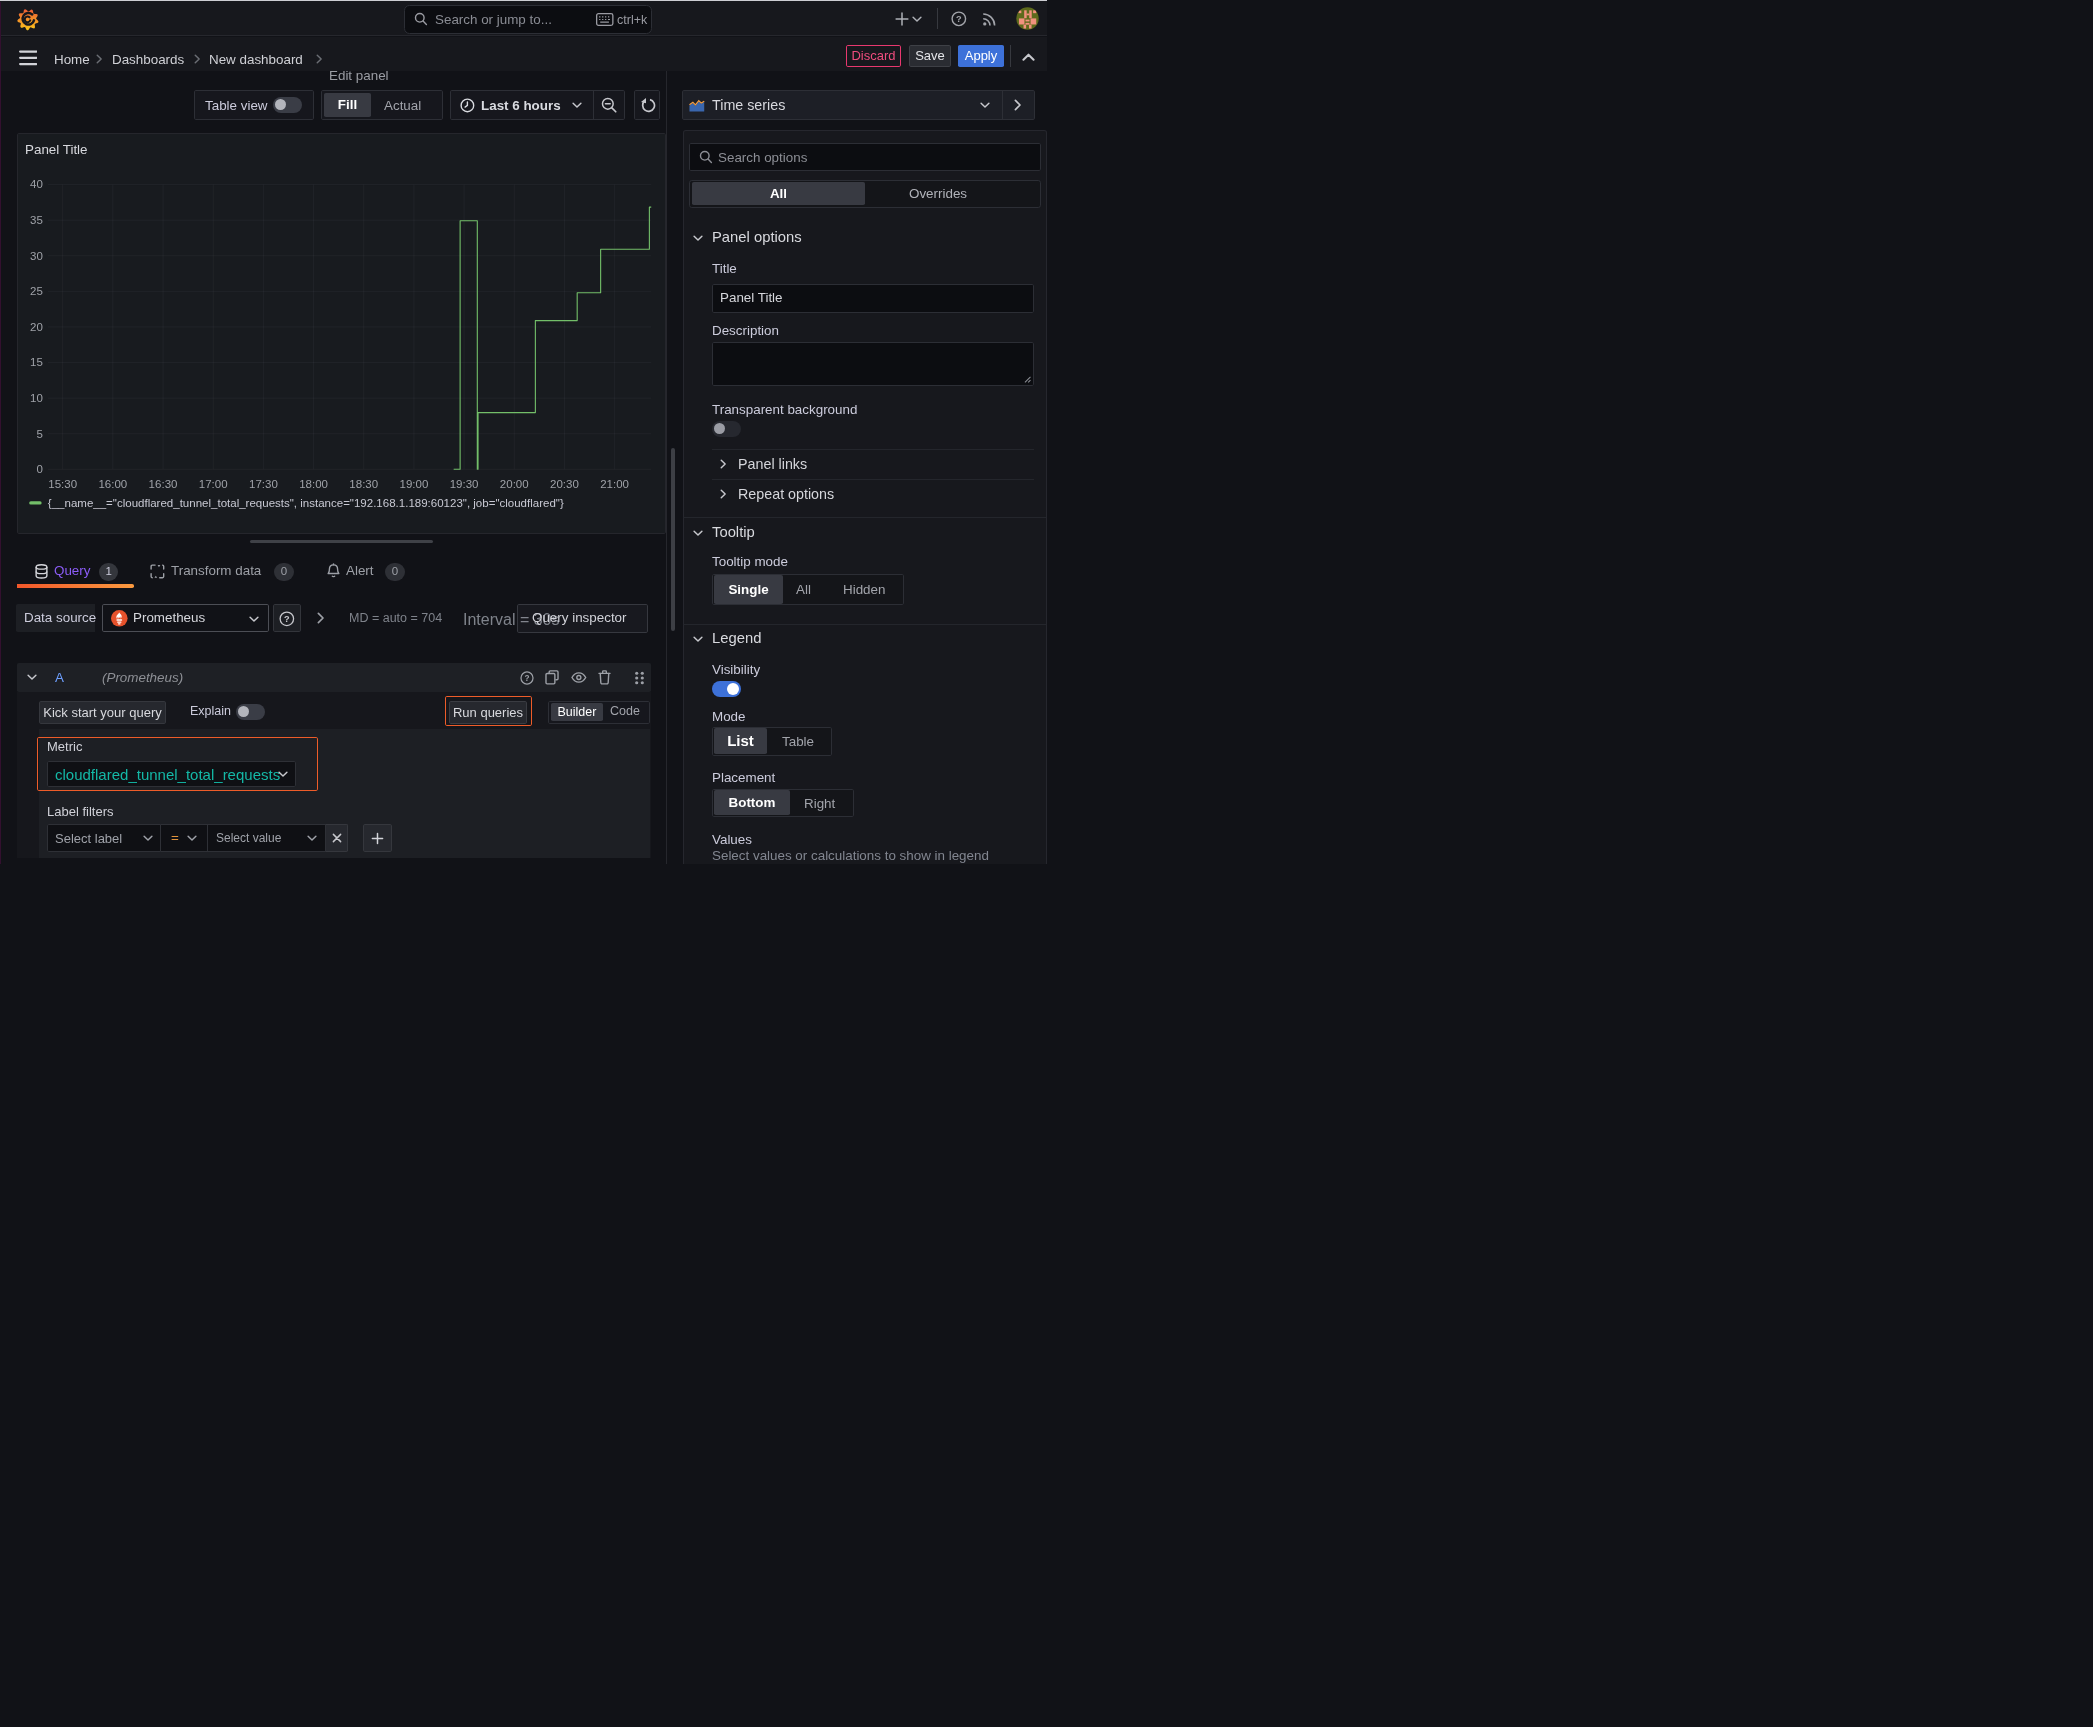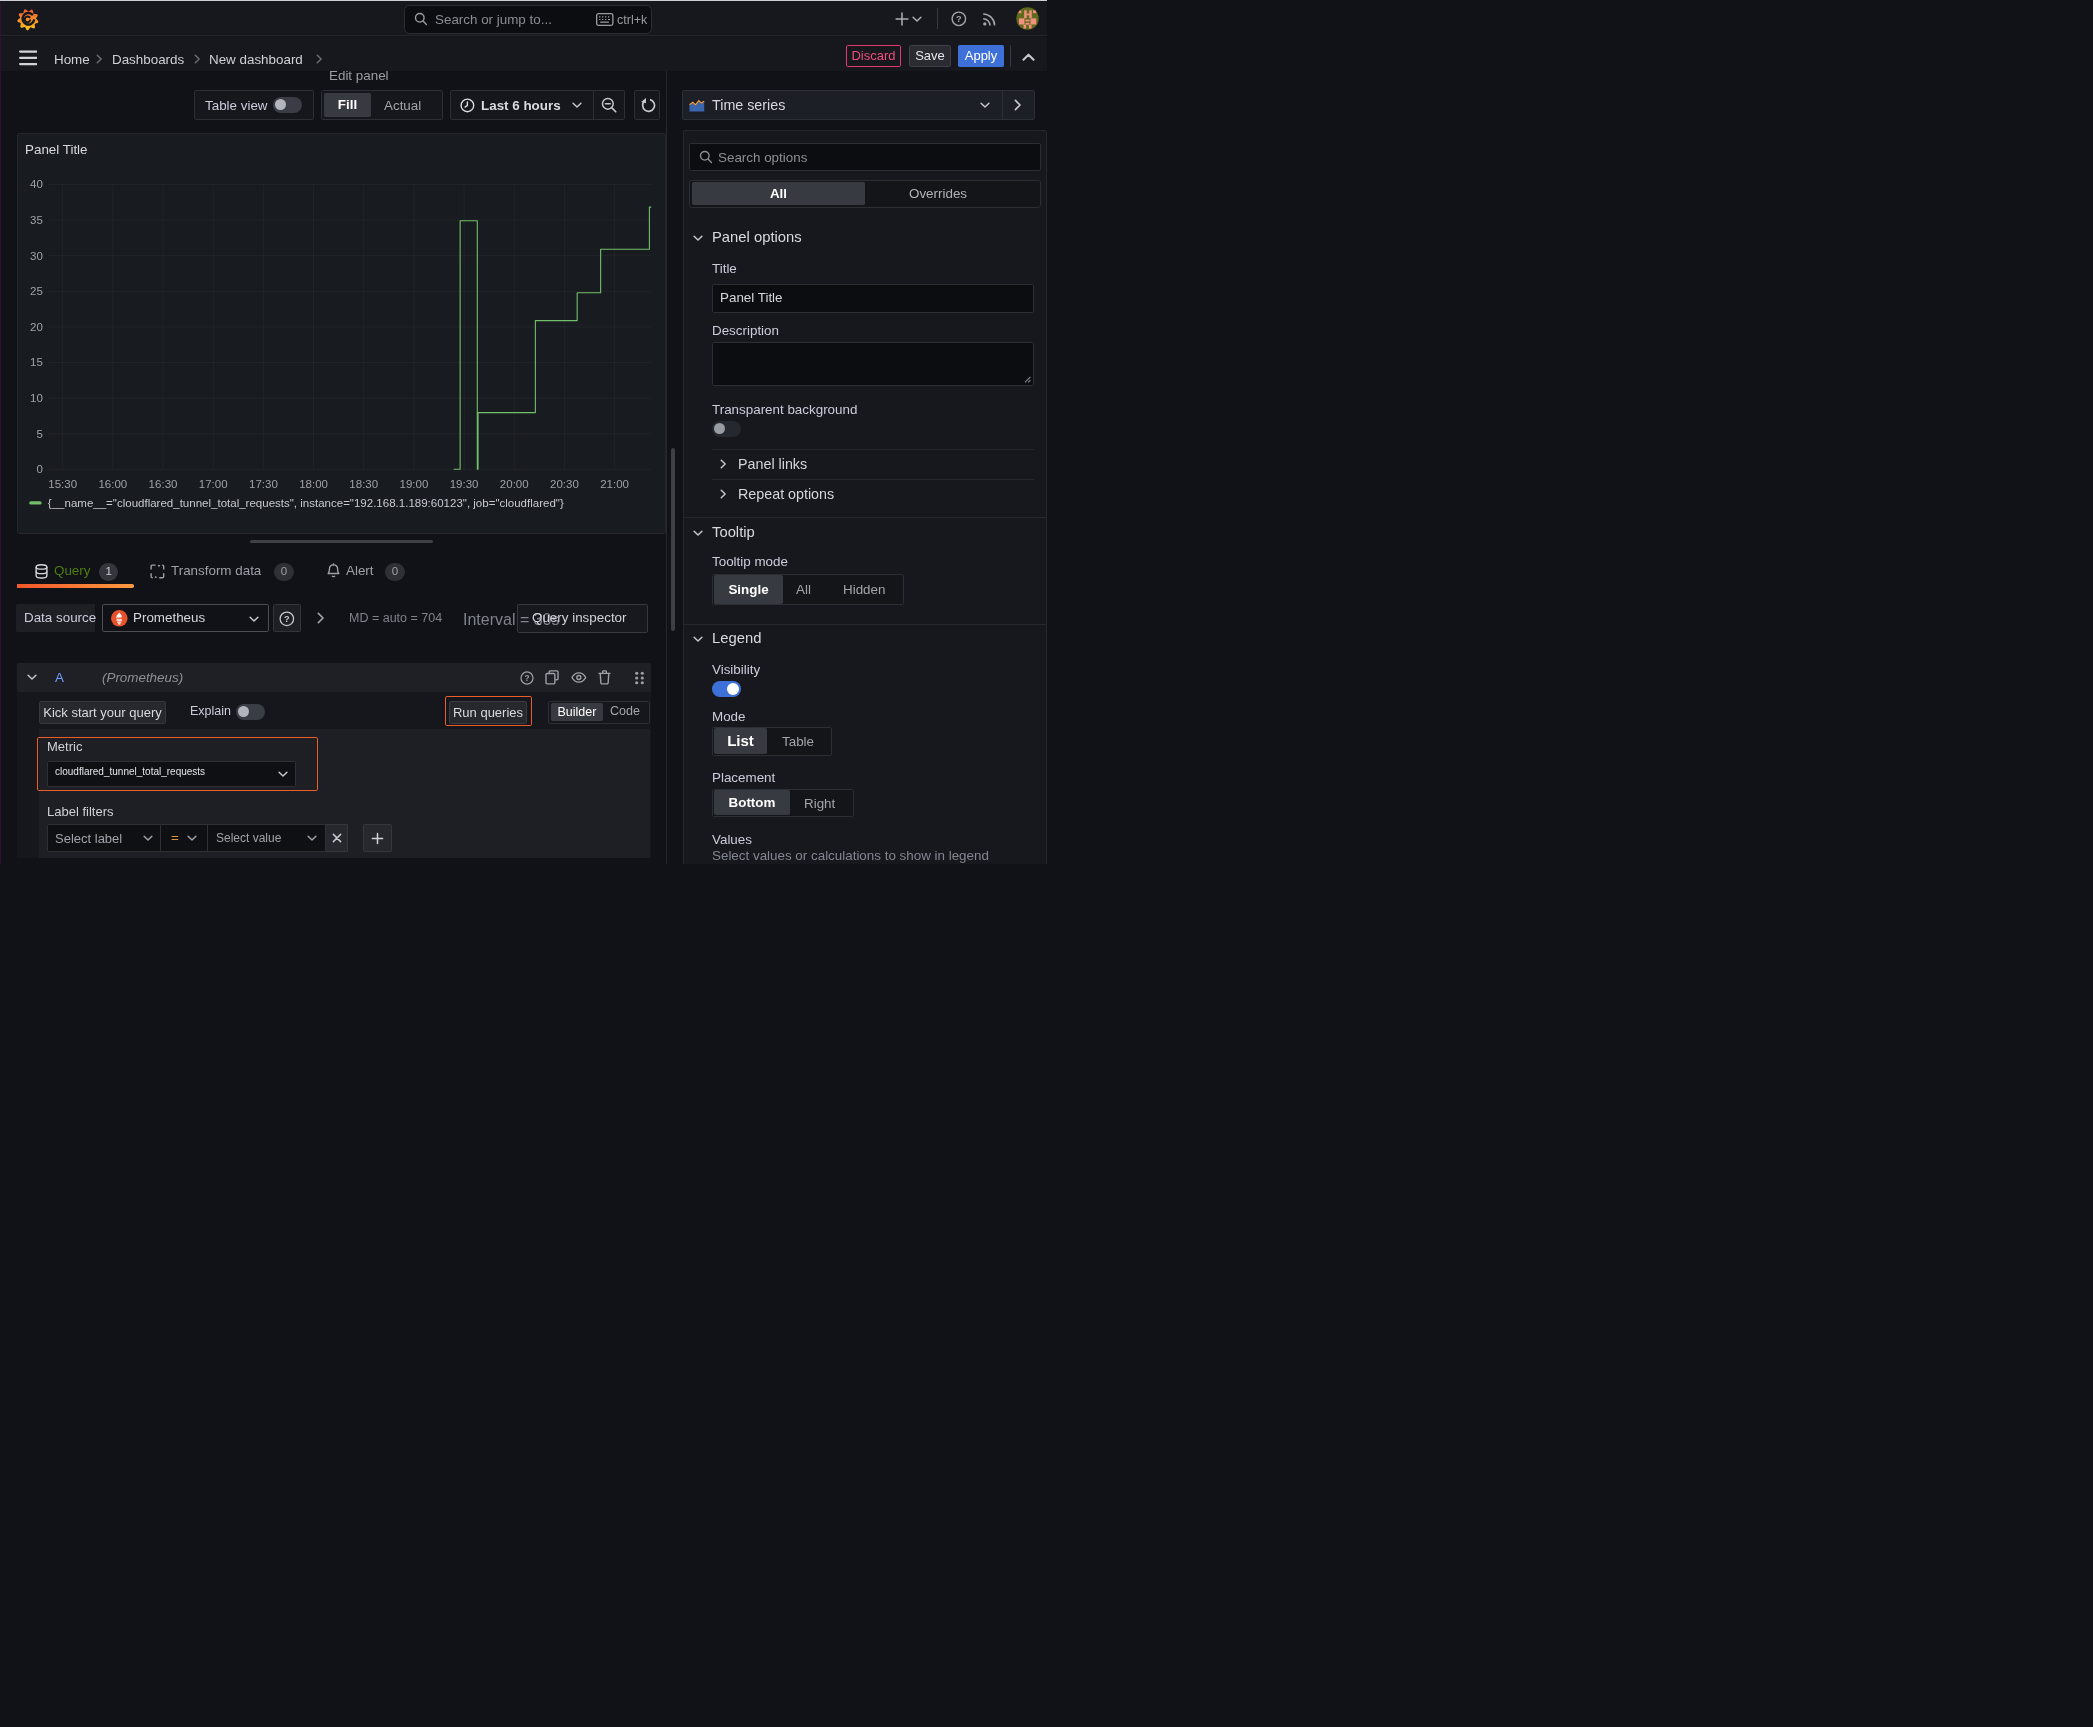--- a/index.html
+++ b/index.html
@@ -238,21 +238,21 @@
 
   <div class="abs" style="left:250px;top:540px;width:183px;height:3.2px;border-radius:1.8px;background:#3f4147;"></div>
   <div id="tabs">
     <svg class="abs" style="left:35px;top:564px;" width="13" height="14.8" viewBox="0 0 14 16">
       <g fill="none" stroke="#d6d7dc" stroke-width="1.5">
         <ellipse cx="7" cy="3.2" rx="5.8" ry="2.4"></ellipse>
         <path d="M1.2 3.2 V12.8 C1.2 14.1 3.8 15.2 7 15.2 C10.2 15.2 12.8 14.1 12.8 12.8 V3.2"></path>
         <path d="M1.2 8 C1.2 9.3 3.8 10.4 7 10.4 C10.2 10.4 12.8 9.3 12.8 8"></path>
       </g>
     </svg>
-    <div class="abs txt" style="left:54px;top:563px;font-size:13.4px;color:#4d7c0f;">Query</div>
+    <div class="abs txt" style="left:54px;top:563px;font-size:13.4px;color:#8b5cf6;">Query</div>
     <div class="abs txt" style="left:99px;top:563px;width:19.4px;height:17.5px;background:#34363c;border-radius:9.2px;font-size:11.5px;color:#ccccdc;text-align:center;line-height:17.5px;">1</div>
     <div class="abs" style="left:16.7px;top:584px;width:117px;height:4.2px;border-radius:0 1.8px 1.8px 0;background:linear-gradient(90deg,#f2572a,#fb9a3f);"></div>
     <svg class="abs" style="left:150px;top:564px;" width="14.8" height="14.8" viewBox="0 0 16 16">
       <g fill="none" stroke="#9da0a7" stroke-width="1.5" stroke-linecap="round">
         <path d="M5.5 1.2 H2.4 A1.2 1.2 0 0 0 1.2 2.4 V5.5"></path>
         <path d="M10.5 14.8 H13.6 A1.2 1.2 0 0 0 14.8 13.6 V10.5"></path>
         <path d="M14.8 5.5 V2.4 A1.2 1.2 0 0 0 13.6 1.2"></path>
         <path d="M1.2 10.5 V13.6 A1.2 1.2 0 0 0 2.4 14.8"></path>
       </g>
       <path fill="#9da0a7" d="M8.2 1.2 L11.2 1.2 L9.7 3.4 Z M7.8 14.8 L4.8 14.8 L6.3 12.6 Z"></path>
@@ -342,21 +342,21 @@
       <div style="position:absolute;left:2.3px;top:2.3px;width:11px;height:11px;border-radius:50%;background:#b3b5bc;"></div>
     </div>
     <div class="abs txt" style="left:449px;top:701px;width:78px;height:22.6px;background:#26282e;border:0.9px solid #3a3c42;border-radius:1.8px;font-size:13px;color:#d8d9de;text-align:center;line-height:21px;">Run queries</div>
     <div class="abs" style="left:445px;top:696px;width:87px;height:30px;border:1.4px solid #ee5c29;border-radius:1.8px;"></div>
     <div class="abs ctl" style="left:548px;top:701px;width:102px;height:22.6px;"></div>
     <div class="abs seg txt" style="left:551px;top:703px;width:52px;height:18px;font-size:12.5px;text-align:center;line-height:18px;">Builder</div>
     <div class="abs txt" style="left:610px;top:704px;font-size:12.5px;color:#a2a4ab;">Code</div>
 
     <div class="abs txt" style="left:47px;top:739px;font-size:13px;font-weight:500;color:#d0d1d8;">Metric</div>
     <div class="abs" style="left:47px;top:761px;width:249px;height:26px;background:#0f1014;border:0.9px solid #2e3036;border-radius:1.8px;"></div>
-    <div class="abs txt" style="left:55px;top:766px;font-size:10px;color:#e5e5e5;">cloudflared_tunnel_total_requests</div>
+    <div class="abs txt" style="left:55px;top:766px;font-size:15px;color:#14b8a6;">cloudflared_tunnel_total_requests</div>
     <svg class="abs" style="left:278px;top:771px;" width="10" height="6.5" viewBox="0 0 11 7">
         <path fill="none" stroke="#c7c8cd" stroke-width="1.6" stroke-linecap="round" stroke-linejoin="round" d="M1.2 1.2 L5.5 5.5 L9.8 1.2"></path>
       </svg>
     <div class="abs" style="left:37px;top:737px;width:281px;height:54px;border:1.4px solid #ee5c29;border-radius:1.8px;"></div>
 
     <div class="abs txt" style="left:47px;top:804px;font-size:13px;font-weight:500;color:#d0d1d8;">Label filters</div>
     <div class="abs" style="left:47px;top:824px;width:114px;height:28px;background:#0f1014;border:0.9px solid #2e3036;border-radius:1.8px 0 0 1.8px;"></div>
     <div class="abs txt" style="left:55px;top:831px;font-size:13px;color:#9fa2a9;">Select label</div>
     <svg class="abs" style="left:143px;top:835px;" width="10" height="6.5" viewBox="0 0 11 7">
         <path fill="none" stroke="#9fa2a9" stroke-width="1.6" stroke-linecap="round" stroke-linejoin="round" d="M1.2 1.2 L5.5 5.5 L9.8 1.2"></path>

